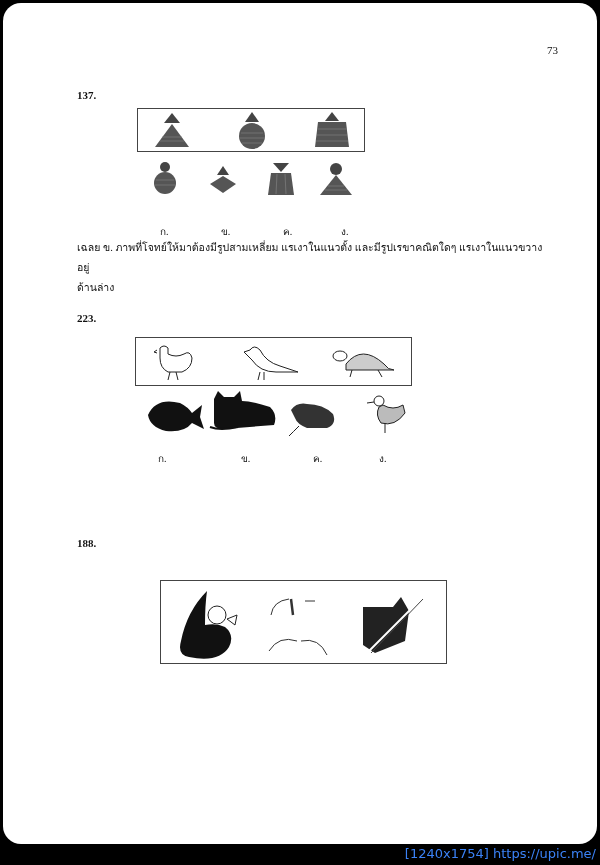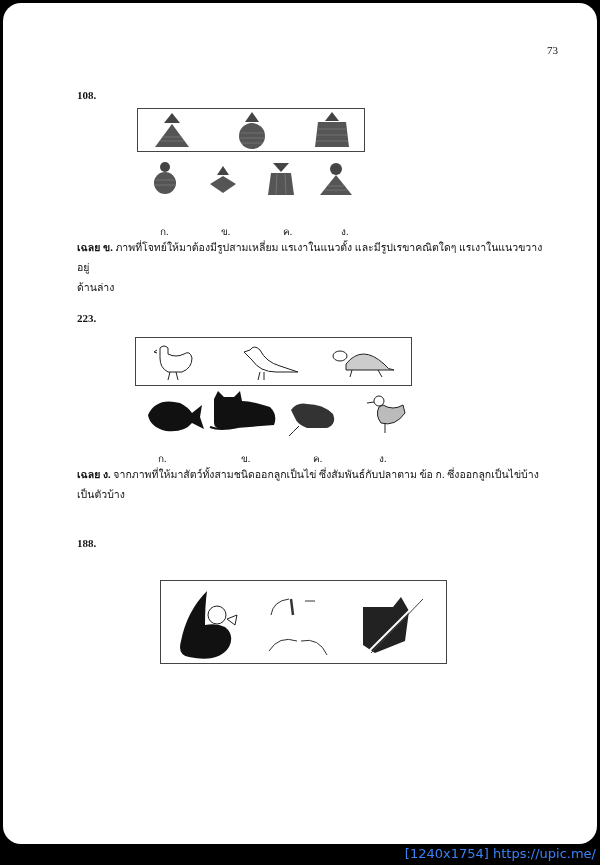--- a/index.html
+++ b/index.html
@@ -18,31 +18,31 @@
     font-family: "DejaVu Sans", sans-serif; font-size: 13px; white-space: nowrap;
   }
   .page-num { position: absolute; left: 544px; top: 41px; font-size: 11px; }
   .q-num { position: absolute; font-size: 11px; font-weight: bold; }
   .frame { position: absolute; border: 1px solid #444; }
   .shape { position: absolute; }
   .choice-label { position: absolute; font-size: 10px; }
   .answer {
     position: absolute; left: 74px; width: 470px; font-size: 10.5px; line-height: 20px;
   }
-  .answer b { font-weight: bold; }
+  .answer b { font-weight: normal; }
   .pic { position: absolute; }
 </style>
 </head>
 <body>
 
 <div class="page">
 
   <div class="page-num">73</div>
 
-  <div class="q-num" style="left:74px; top:86px;">108.</div>
+  <div class="q-num" style="left:74px; top:86px;">137.</div>
   <div class="frame" style="left:134px; top:105px; width:226px; height:42px;">
     <svg class="shape" style="left:14px; top:2px;" width="40" height="38">
       <polygon points="20,2 28,12 12,12" fill="#444"></polygon>
       <polygon points="20,13 37,36 3,36" fill="#555"></polygon>
       <g stroke="#888" stroke-width="0.6">
           <line x1="10" y1="26" x2="30" y2="26"></line>
           <line x1="8" y1="30" x2="32" y2="30"></line>
         </g>
     </svg>
     <svg class="shape" style="left:96px; top:2px;" width="36" height="40">
@@ -150,25 +150,20 @@
       <path d="M14,14 q-4,8 2,16 q14,4 24,-10 l-2,-8 q-10,6 -20,0 z" fill="#bbb"></path>
       <line x1="20" y1="30" x2="20" y2="40"></line>
     </g>
   </svg>
 
   <div class="choice-label" style="left:155px; top:448px;">ก.</div>
   <div class="choice-label" style="left:238px; top:448px;">ข.</div>
   <div class="choice-label" style="left:310px; top:448px;">ค.</div>
   <div class="choice-label" style="left:376px; top:448px;">ง.</div>
 
-  <div class="answer" style="top:462px;">
-    <b>เฉลย ง.</b>
-    <span>จากภาพที่ให้มาสัตว์ทั้งสามชนิดออกลูกเป็นไข่ ซึ่งสัมพันธ์กับปลาตาม ข้อ ก. ซึ่งออกลูกเป็นไข่บ้าง</span><br>
-    <span>เป็นตัวบ้าง</span>
-  </div>
 
   <div class="q-num" style="left:74px; top:534px;">188.</div>
   <div class="frame" style="left:157px; top:577px; width:285px; height:82px;">
     <svg class="pic" style="left:14px; top:8px;" width="70" height="72">
       <path d="M32,2 q-20,20 -26,50 q-4,14 8,16 q30,6 40,-10 q6,-12 -4,-20 q-8,-4 -20,-2 q0,-20 2,-34 z" fill="#111"></path>
       <circle cx="42" cy="26" r="9" fill="none" stroke="#222"></circle>
       <path d="M52,30 l10,-4 l-2,10 z" fill="none" stroke="#222"></path>
     </svg>
     <svg class="pic" style="left:100px; top:10px;" width="72" height="70">
       <g fill="none" stroke="#333" stroke-width="1">

